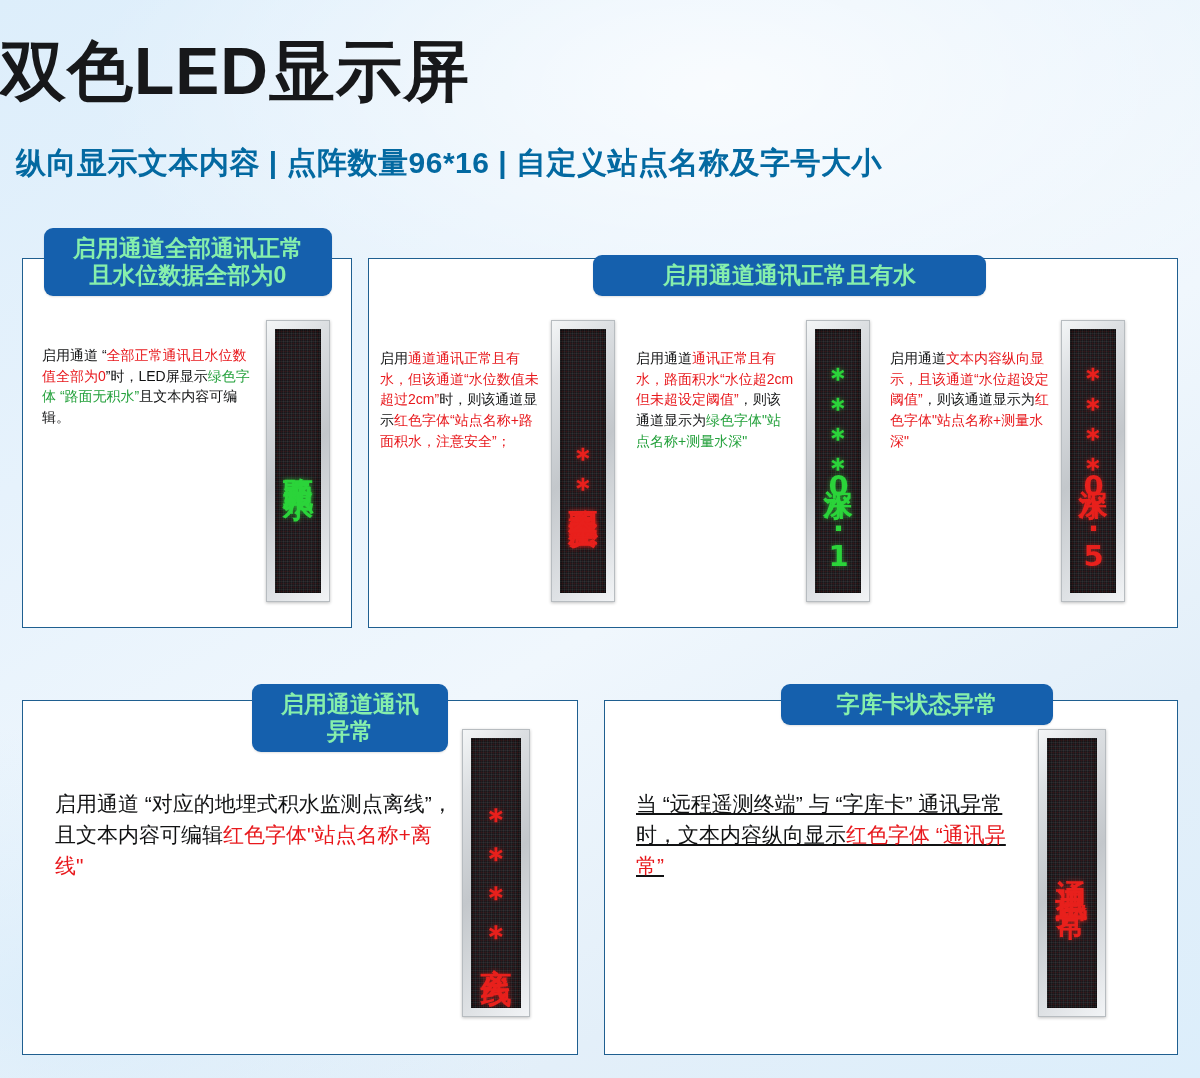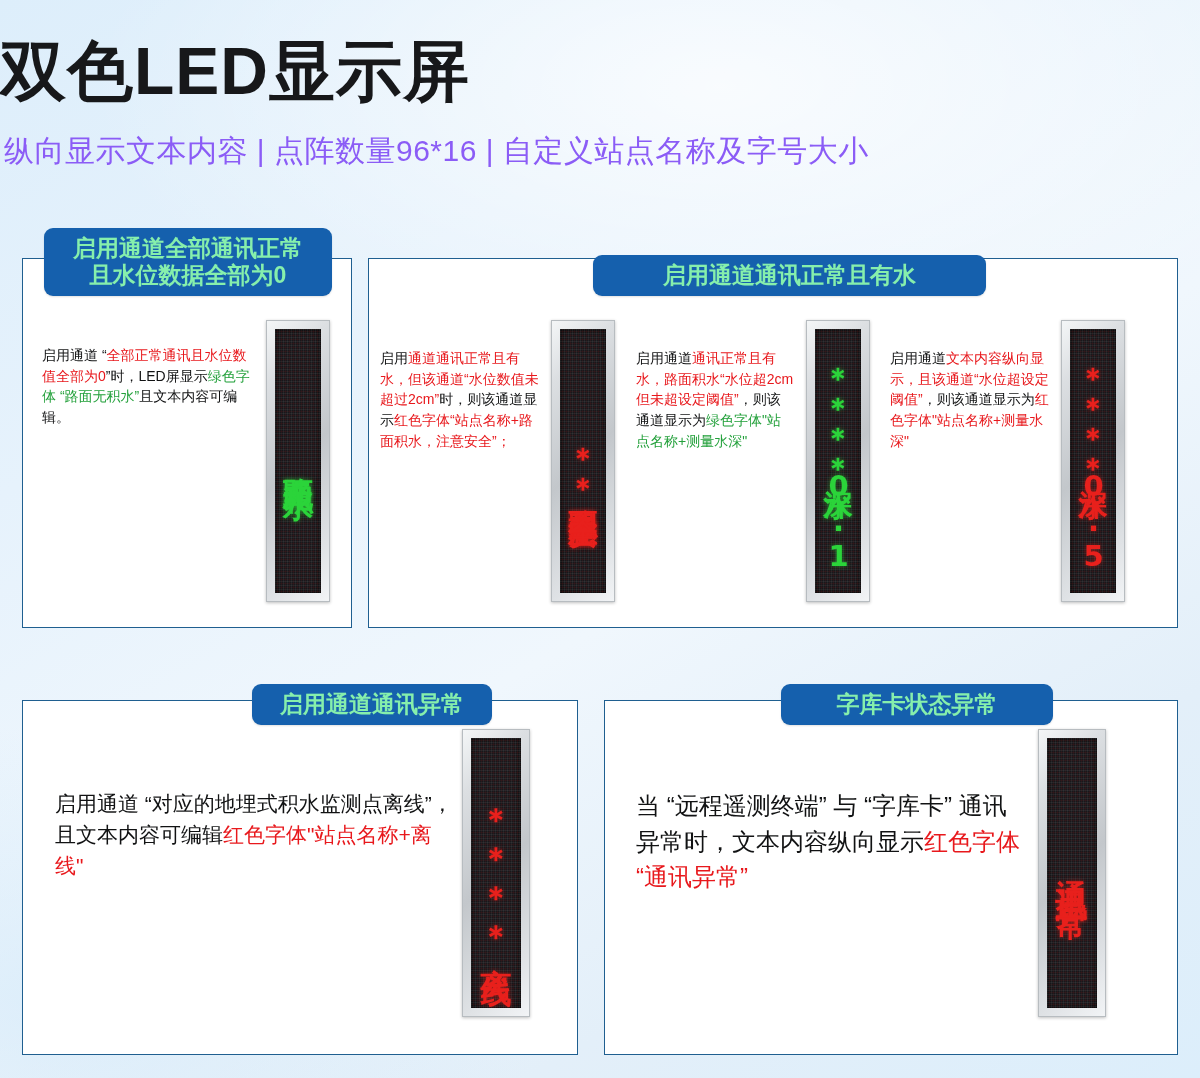--- a/index.html
+++ b/index.html
@@ -17,61 +17,61 @@
   }
 
   
   .hero{position:absolute;top:0;left:0;right:0;}
   .hero-title{
     margin:0;padding-top:36px;
     font-size:66px;line-height:1.08;font-weight:bold;
     color:#17181a;letter-spacing:1px;
   }
   .hero-sub{
-    margin:4px;padding-top:20px;
-    font-size:30px;font-weight:normal;color:#8b5cf6;letter-spacing:.5px;
+    margin:16px;padding-top:20px;
+    font-size:30px;font-weight:bold;color:#0369a1;letter-spacing:.5px;
   }
 
   
   .panel{position:absolute;background:#ffffff;border:1.5px solid #1f5f90;box-sizing:border-box;}
   .panel-header{
     position:absolute;
     background:#1560ad;color:#86efac;
     font-size:23px;font-weight:bold;line-height:1.18;
     text-align:center;border-radius:9px;
     padding:7px 18px;box-sizing:border-box;
     z-index:5;white-space:pre-line;
     box-shadow:0 1px 2px rgba(0,0,0,.12);
   }
 
   #panel-a{left:22px;top:258px;width:330px;height:370px;}
   #header-a{left:44px;top:228px;width:288px;}
   #panel-b{left:368px;top:258px;width:810px;height:370px;}
   #header-b{left:593px;top:255px;width:393px;}
   #panel-c{left:22px;top:700px;width:556px;height:355px;}
-  #header-c{left:252px;top:684px;width:240px;}
+  #header-c{left:252px;top:684px;width:196px;}
   #panel-d{left:604px;top:700px;width:574px;height:355px;}
   #header-d{left:781px;top:684px;width:272px;}
 
   
   .desc{
     position:absolute;
     font-size:14px;line-height:1.48;color:#111213;
     font-weight:500;
     box-sizing:border-box;
   }
   .desc .r{color:#e8181c;}
   .desc .g{color:#22a03a;}
 
   #desc-a{left:42px;top:345px;width:212px;}
   #desc-b1{left:380px;top:348px;width:160px;}
   #desc-b2{left:636px;top:348px;width:158px;}
   #desc-b3{left:890px;top:348px;width:160px;}
   #desc-c{left:55px;top:788px;width:400px;font-size:21px;}
-  #desc-d{left:636px;top:788px;width:390px;font-size:24px;}
+  #desc-d{left:636px;top:788px;width:390px;font-size:21px;text-decoration:underline;}
 
   
   .led{
     position:absolute;
     box-sizing:border-box;
     background:
       linear-gradient(135deg,#f4f6f7 0%,#dcdfe2 18%,#c3c7cb 50%,#dfe2e5 82%,#f2f4f6 100%);
     padding:8px;
     border:1px solid #b7bcc0;
     box-shadow:0 1px 3px rgba(0,0,0,.25);

